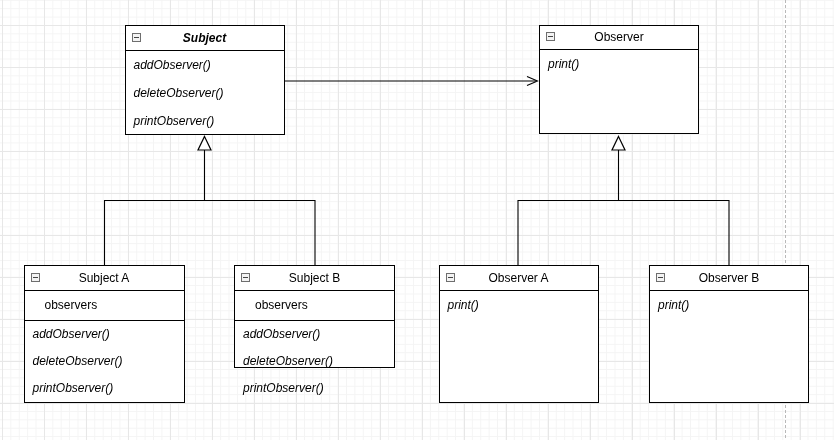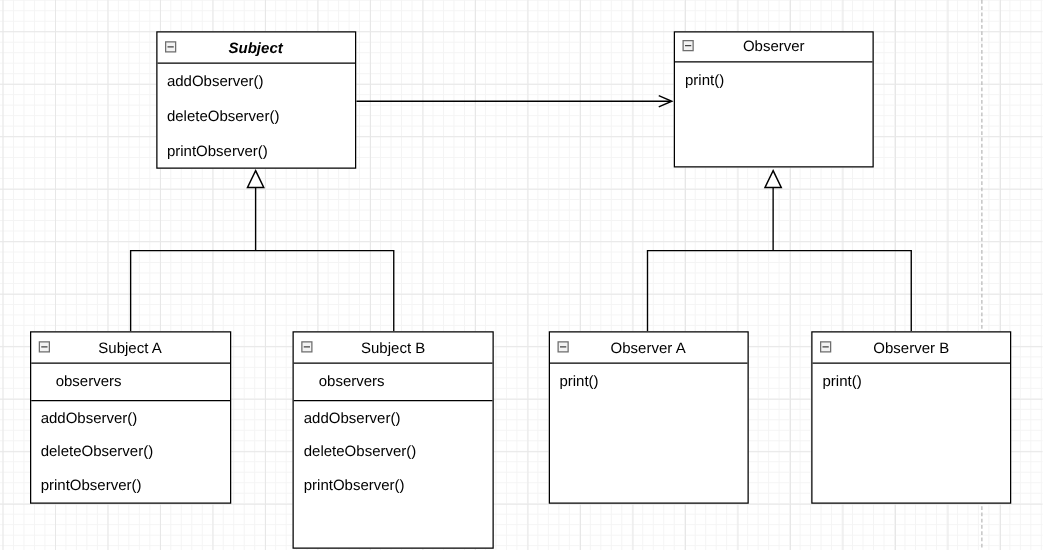--- a/index.html
+++ b/index.html
@@ -52,20 +52,21 @@
   }
   .uml-attr{
     box-sizing:border-box;
     border-bottom:1.3px solid #000;
     padding-left:20px;
   }
   .uml-row{
     padding-left:8px;
     overflow:hidden;
     white-space:nowrap;
+    font-style:italic;
   }
   svg line, svg polyline, svg path{vector-effect:non-scaling-stroke;}
 </style>
 </head>
 <body>
 
 <div id="canvas">
 
   <svg id="edges" xmlns="http://www.w3.org/2000/svg" width="834" height="440">
 
@@ -111,21 +112,21 @@
     <div class="uml-header" style="height:24.7px;line-height:24.7px;">
       <span class="collapse-icon"></span>
       <span class="uml-title">Subject A</span>
     </div>
     <div class="uml-attr" style="height:30px;line-height:28.7px;">observers</div>
     <div class="uml-row" style="height:27.3px;line-height:27.3px;">addObserver()</div>
     <div class="uml-row" style="height:27.3px;line-height:27.3px;">deleteObserver()</div>
     <div class="uml-row" style="height:27.3px;line-height:27.3px;">printObserver()</div>
   </div>
 
-  <div class="uml-box" style="left:234px;top:265px;width:161px;height:174px;">
+  <div class="uml-box" style="left:234px;top:265px;width:161px;height:103px;">
     <div class="uml-header" style="height:24.7px;line-height:24.7px;">
       <span class="collapse-icon"></span>
       <span class="uml-title">Subject B</span>
     </div>
     <div class="uml-attr" style="height:30px;line-height:28.7px;">observers</div>
     <div class="uml-row" style="height:27.3px;line-height:27.3px;">addObserver()</div>
     <div class="uml-row" style="height:27.3px;line-height:27.3px;">deleteObserver()</div>
     <div class="uml-row" style="height:27.3px;line-height:27.3px;">printObserver()</div>
   </div>
 

